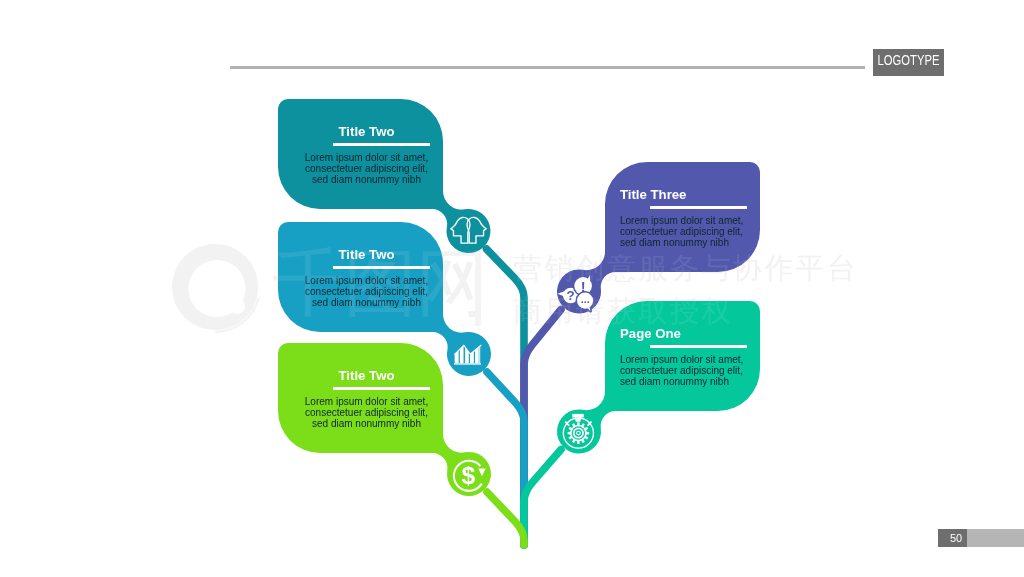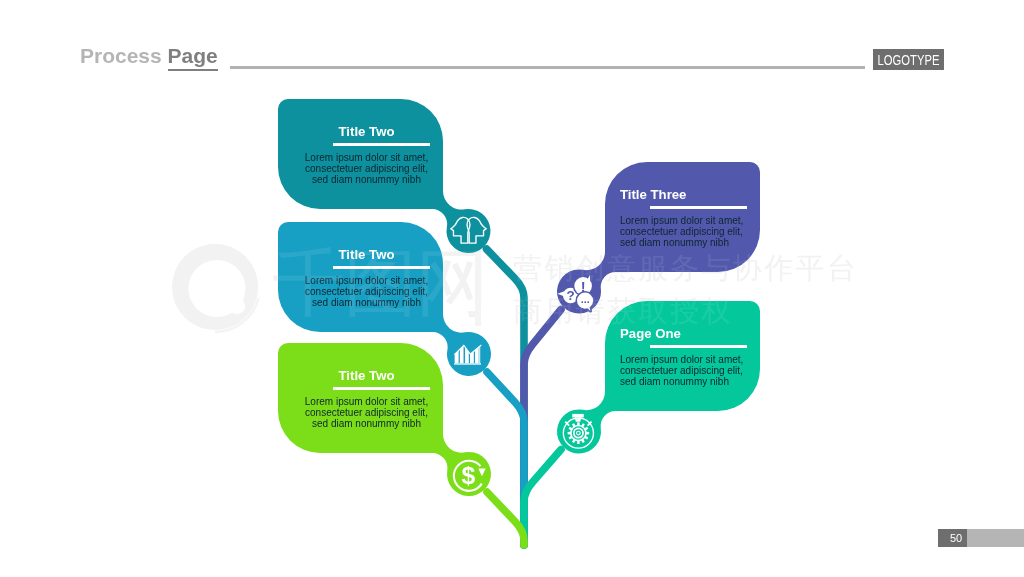--- a/index.html
+++ b/index.html
@@ -3,21 +3,21 @@
 <meta charset="utf-8">
 <style>
   html,body{margin:0;padding:0;background:#fff;}
   body{width:1024px;height:577px;font-family:"Liberation Sans",sans-serif;overflow:hidden;}
   #stage{position:relative;width:1024px;height:577px;background:#fff;}
   svg.layer{position:absolute;left:0;top:0;}
   .hdr-title{position:absolute;left:80px;top:45px;font-size:21px;font-weight:bold;letter-spacing:0px;white-space:nowrap;line-height:21px;}
   .hdr-light{color:#b5b5b5;}
   .hdr-bold{color:#7f7f7f;border-bottom:2.8px solid #7f7f7f;padding-bottom:1.8px;}
   .hdr-rule{position:absolute;left:230px;top:66px;width:635px;height:2.6px;background:#b2b2b2;}
-  .logobox{position:absolute;left:873px;top:49px;width:71px;height:21px;background:#6e6e6e;}
+  .logobox{position:absolute;left:873px;top:49px;width:71px;height:27px;background:#6e6e6e;}
   .logobox span{display:block;width:91px;height:21px;line-height:21.5px;text-align:center;color:#fff;font-size:15px;font-family:"Liberation Sans",sans-serif;transform:scaleX(0.75);transform-origin:center;margin-left:-10px;}
   .pagebox{position:absolute;left:938px;top:529px;width:36px;height:18px;background:#6e6e6e;color:#fff;font-size:11px;line-height:19px;text-align:center;}
   .pagebar{position:absolute;left:967px;top:529px;width:57px;height:18px;background:#b5b5b5;}
   .card{position:absolute;}
   .card.ralign{text-align:center;}
   .card.lalign{text-align:left;}
   .card .ttl{font-weight:bold;color:#fff;font-size:13.2px;line-height:13px;}
   .card .div{height:3px;background:#fff;margin:5.2px 0 0 auto;width:97px;}
   .card .bd{color:#0f2530;font-size:10px;line-height:11.2px;margin-top:6px;}
   .wmk{position:absolute;color:#f1f1f1;font-family:"DejaVu Sans",sans-serif;white-space:nowrap;}
@@ -193,20 +193,19 @@
     <div class="wmk" id="wmk-l2b">商用请获取授权</div>
     <div class="wmk" id="wmk-logob">千图网</div>
     <svg class="layer" width="1024" height="577" viewBox="0 0 1024 577">
       <g fill="#fff" fill-rule="evenodd">
         <path d="M215 244 a43 43 0 1 0 0.1 0 Z M217 260 a28.5 28.5 0 1 1 -0.1 0 Z"></path>
       </g>
       <rect x="475" y="250" width="6" height="76" fill="#fff"></rect>
     </svg>
   </div>
 
-  <div class="hdr-title"><span class="hdr-light">Process</span> <span class="hdr-bold">Page</span></div>
   <div class="hdr-rule"></div>
   <div class="logobox">
       <span>LOGOTYPE</span>
     </div>
   <div class="pagebox">50</div>
   <div class="pagebar"></div>
 </div>
 
 </body></html>

